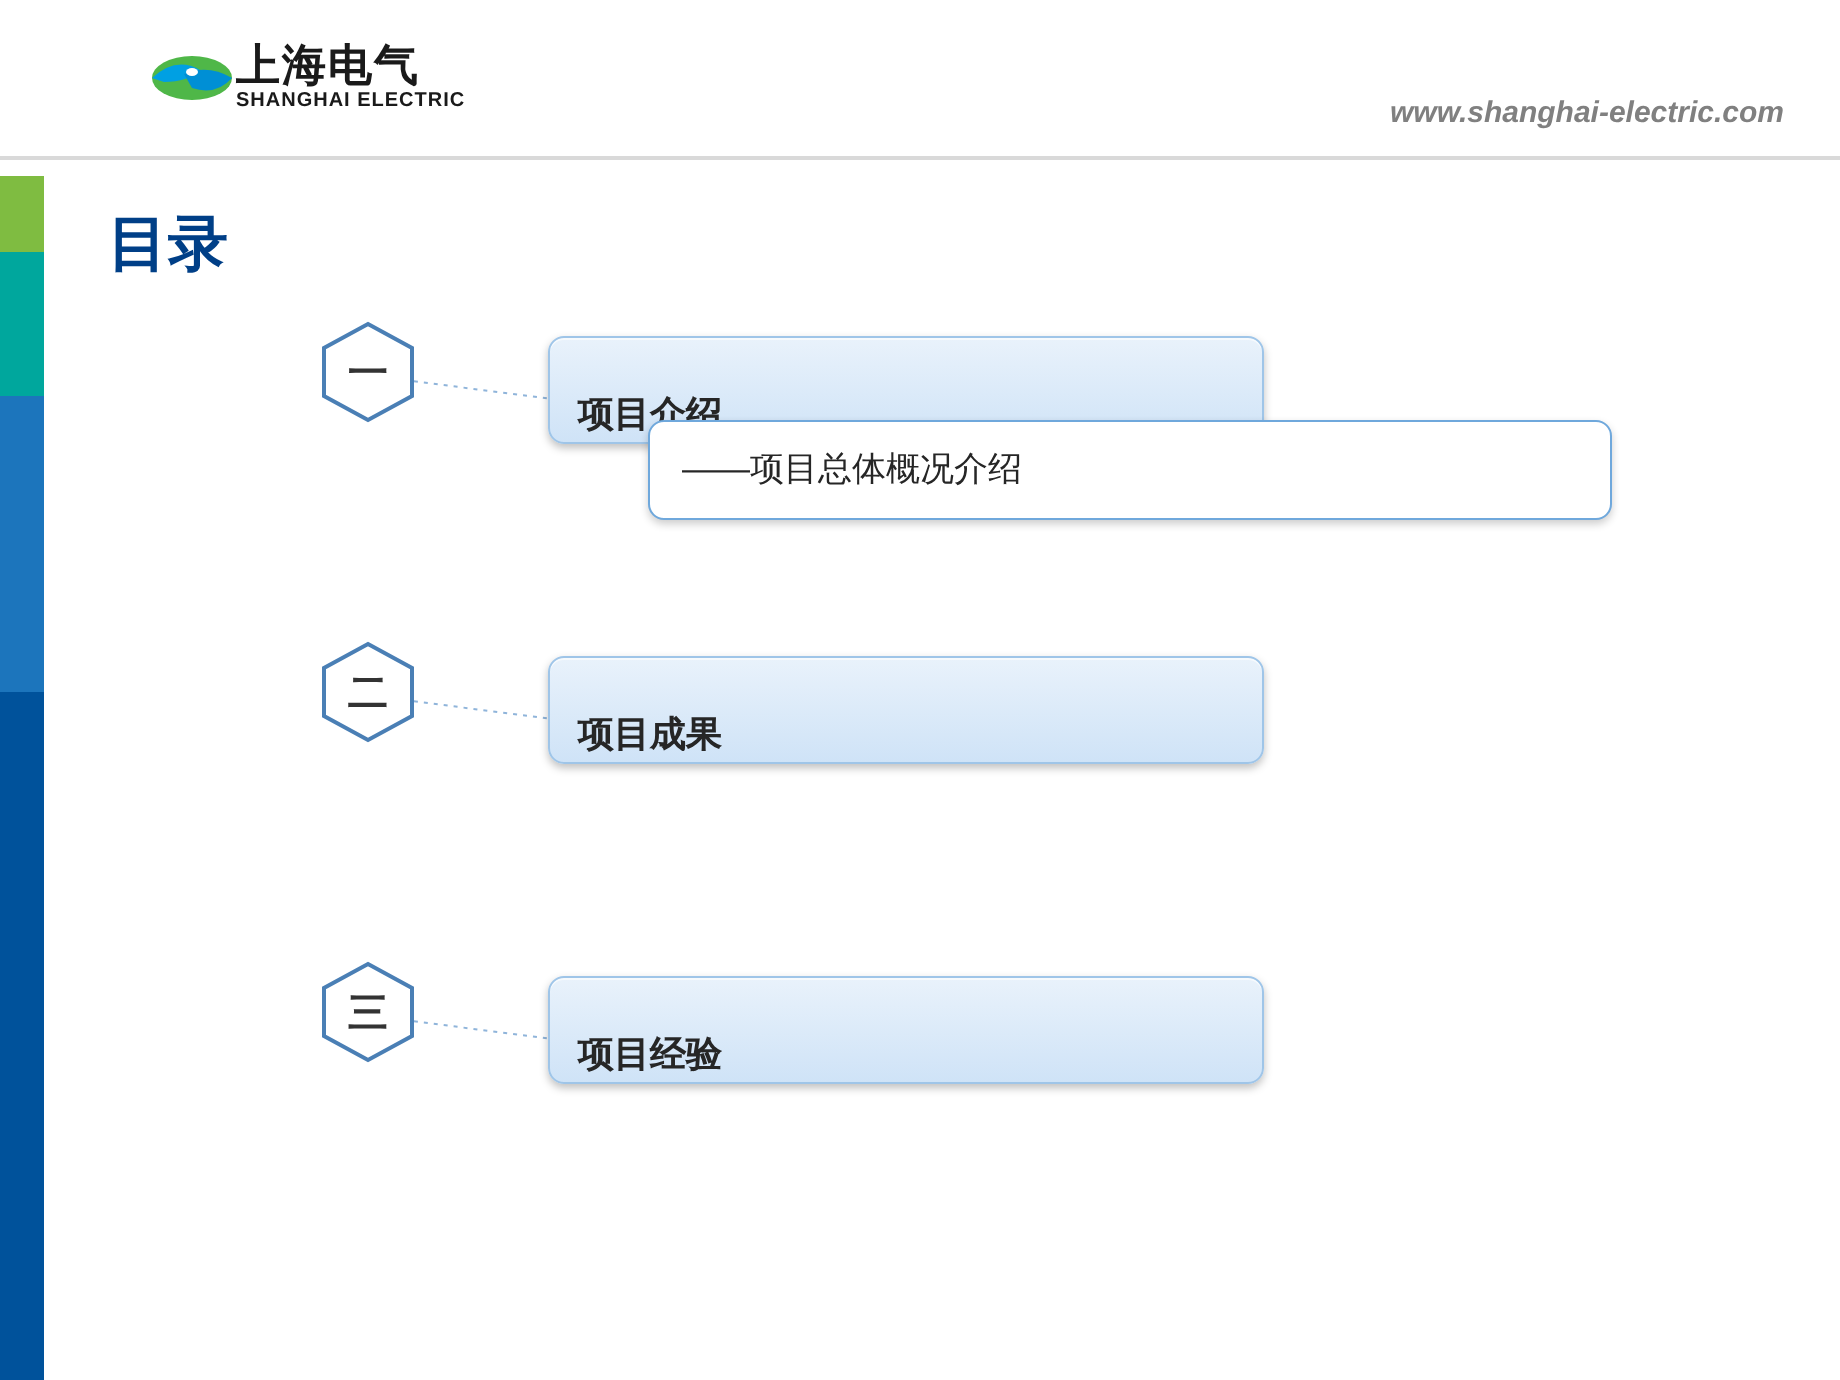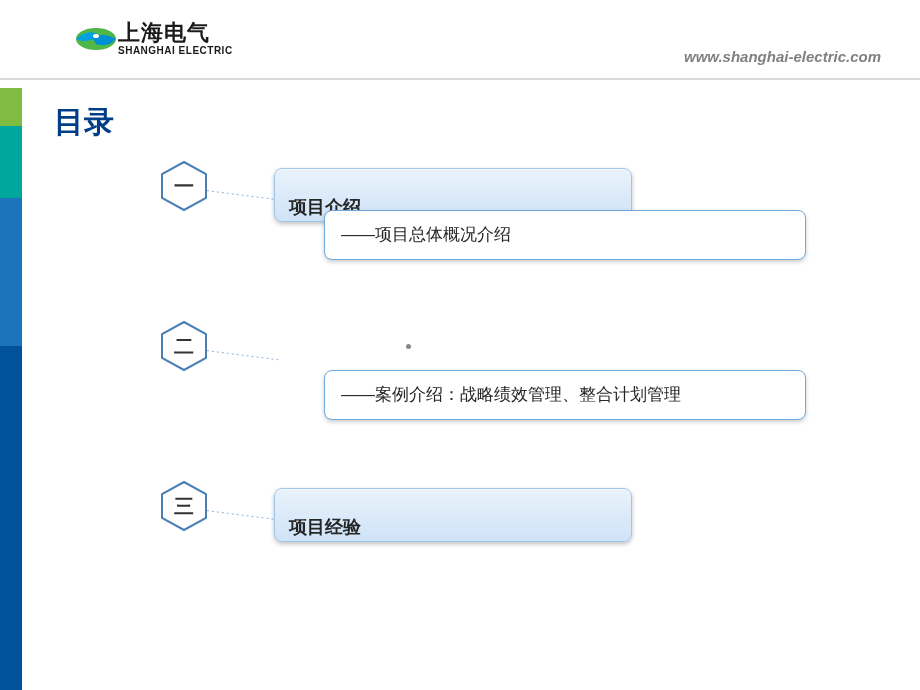--- a/index.html
+++ b/index.html
@@ -8,21 +8,21 @@
     .slide { position: relative; width: 920px; height: 690px; background: #fff; }
     
     
     .header { position: absolute; top: 0; left: 0; right: 0; height: 88px; }
     .header-line { position: absolute; top: 78px; left: 0; right: 0; height: 2px; background: linear-gradient(to right, rgba(0,0,0,0.15), rgba(0,0,0,0.15)); }
     .logo-wrap { position: absolute; top: 22px; left: 74px; display: flex; align-items: center; }
     .logo-mark { width: 44px; height: 34px; position: relative; }
     .logo-text-wrap { display: flex; flex-direction: column; line-height: 1; }
     .logo-cn { font-size: 22px; font-weight: 700; color: #1a1a1a; letter-spacing: 1px; }
     .logo-en { font-size: 10px; font-weight: 700; color: #1a1a1a; letter-spacing: 0.5px; margin-top: 2px; text-align: right; }
-    .url { position: absolute; top: 48px; right: 39px; font-style: italic; font-weight: 700; color: #808080; font-size: 15px; }
+    .url { position: absolute; top: 48px; right: 28px; font-style: italic; font-weight: 700; color: #808080; font-size: 15px; }
     
     
     .sidebar { position: absolute; left: 0; top: 88px; width: 22px; height: 602px; }
     .bar { width: 22px; }
     .bar1 { height: 38px; background: #7fbc41; }
     .bar2 { height: 72px; background: #00a79d; }
     .bar3 { height: 148px; background: #1c75bc; }
     .bar4 { height: 344px; background: #00529b; }
     
     
@@ -111,22 +111,22 @@
         <div class="hex">
           <svg viewBox="0 0 52 52">
             <polygon points="26,2 48,14 48,38 26,50 4,38 4,14" fill="#ffffff" stroke="#4a7fb5" stroke-width="2"></polygon>
           </svg>
         </div>
         <div class="hex-label">二</div>
       </div>
       <svg class="connector" viewBox="0 0 78 14">
         <line x1="0" y1="2" x2="78" y2="12" stroke="#8fb4da" stroke-width="1" stroke-dasharray="2,3"></line>
       </svg>
-      <div class="sub-box">
-        <span class="sub-text">——案例介绍：战略绩效管理、整合计划管理</span>
+      <div class="head-box">
+        <span class="head-text">项目成果</span>
       </div>
     </div>
 
     <div class="section">
       <div class="hex-wrap">
         <div class="hex">
           <svg viewBox="0 0 52 52">
             <polygon points="26,2 48,14 48,38 26,50 4,38 4,14" fill="#ffffff" stroke="#4a7fb5" stroke-width="2"></polygon>
           </svg>
         </div>

